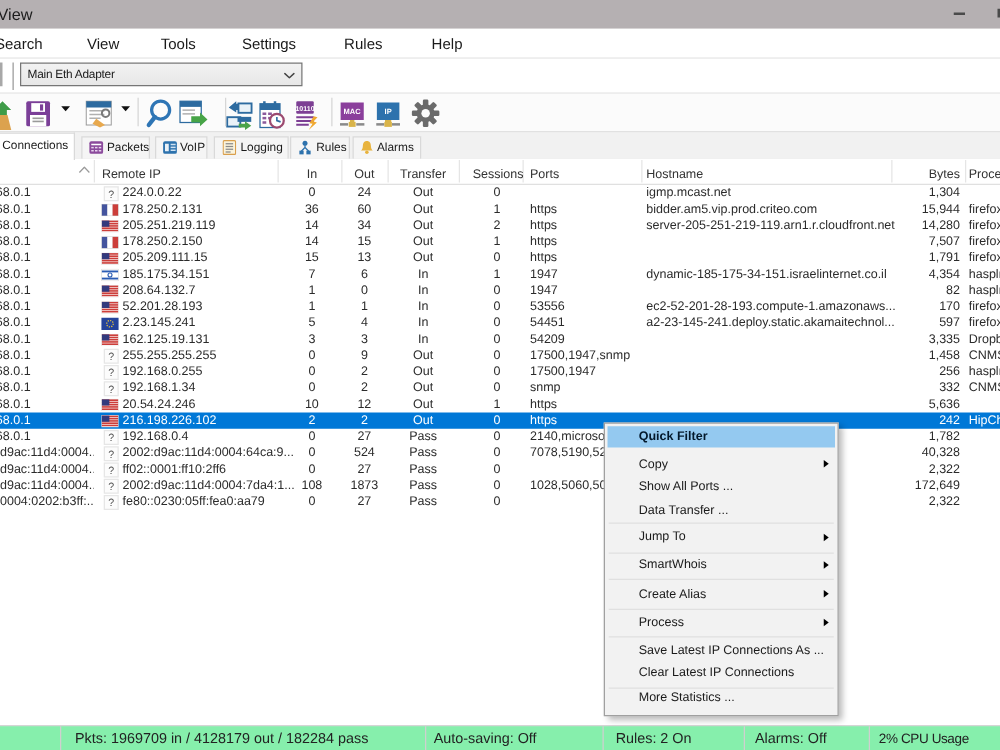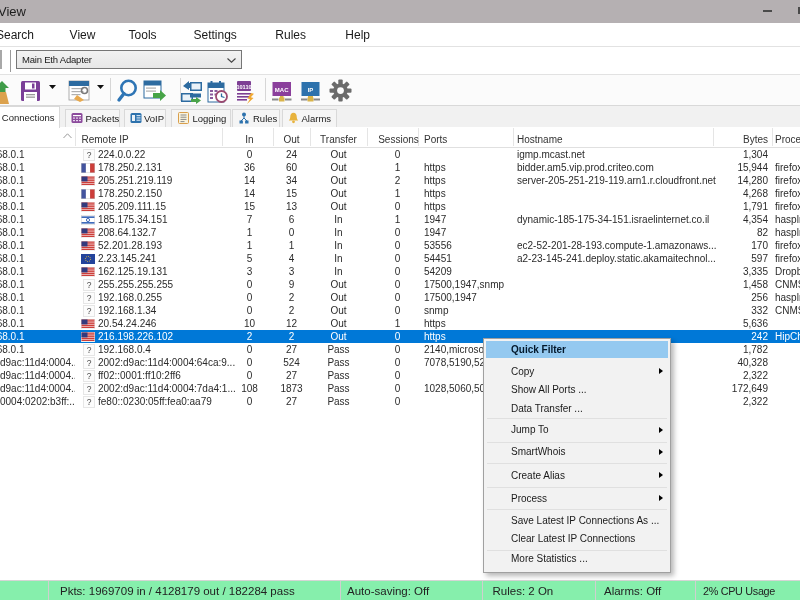--- a/index.html
+++ b/index.html
@@ -360,21 +360,21 @@
         <rect x="4.9" y="0.5" width="4.2" height="9" fill="#fff"></rect>
         <rect x="9.1" y="0.5" width="4.4" height="9" fill="#cc3e3a"></rect>
       </svg>
     </div>
     <div class="c rip">178.250.2.150</div>
     <div class="c cin">14</div>
     <div class="c cout">15</div>
     <div class="c cdir">Out</div>
     <div class="c csess">1</div>
     <div class="c cports">https</div>
-    <div class="c cbytes">4,268</div>
+    <div class="c cbytes">7,507</div>
     <div class="c cproc">firefox</div>
   </div>
 <div class="row" style="top:200px">
     <div class="c lipw">
       <span class="lip" style="right:50.5px">192.168.0.1</span>
     </div>
     <div class="c fwrap">
       <svg class="fl" width="14" height="10" viewBox="0 0 14 10">
         <rect width="14" height="10" fill="#e0e0e0"></rect>
         <rect x="0.5" y="0.5" width="13" height="9" fill="#fff"></rect>

